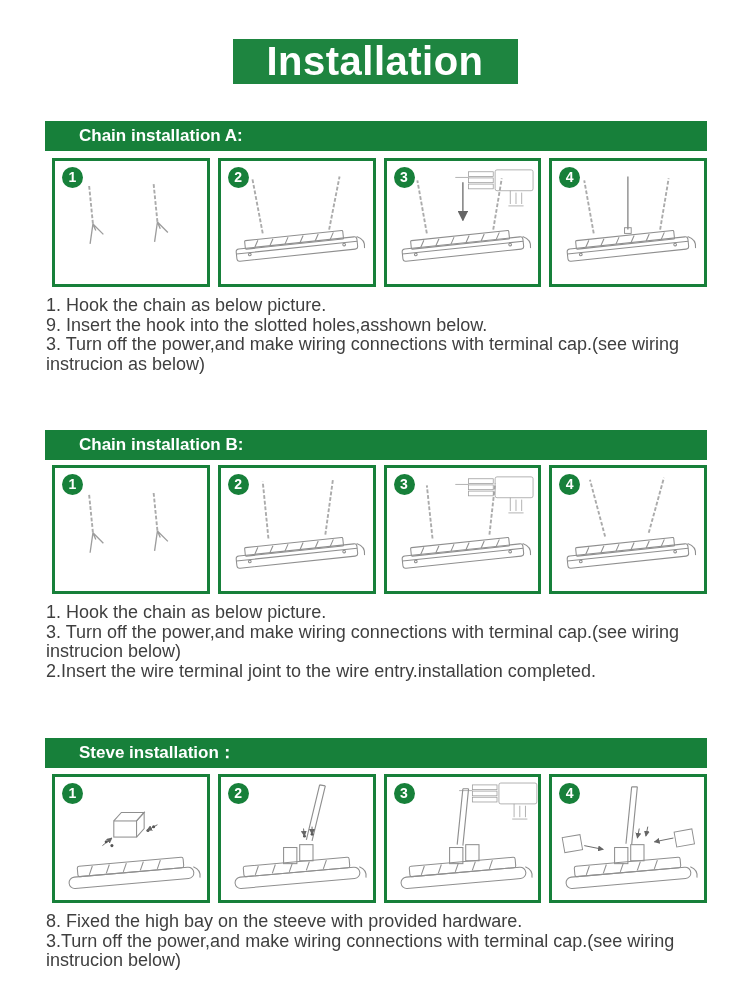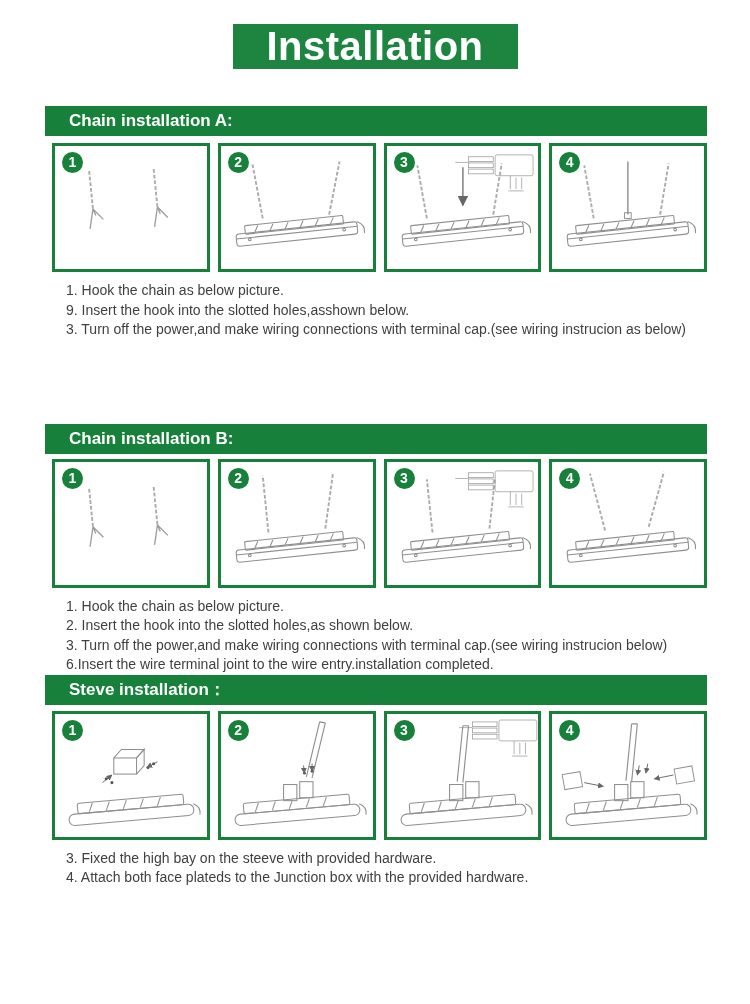--- a/index.html
+++ b/index.html
@@ -8,53 +8,53 @@
     --text:#3f3f3f;
   }
   *{margin:0;padding:0;box-sizing:border-box;}
   html,body{background:#fff;}
   body{
     width:750px;min-height:1004px;margin:0 auto;
     font-family:"Liberation Sans",sans-serif;
     padding-bottom:28px;
   }
   .banner{
-    width:285px;height:45px;margin:24px auto 0;
+    width:285px;height:45px;margin:39px auto 0;
     background:var(--banner);color:#fff;
     font-size:40px;font-weight:bold;text-align:center;line-height:44px;
     letter-spacing:.5px;
   }
   .bar{
     margin-left:45px;width:662px;height:30px;
     background:var(--green);color:#fff;
     font-weight:bold;font-size:17px;line-height:30px;
-    padding-left:24px;
+    padding-left:34px;
   }
   .sec-a .bar{margin-top:37px}
-  .sec-b .bar{margin-top:84px}
-  .sec-c .bar{}
+  .sec-b .bar{margin-top:56px}
+  .sec-c .bar{margin-top:57px}
   .figrow{
     margin:7px 0 0 52px;width:655px;
     display:flex;gap:8px;
   }
   .sec-b .figrow{margin-top:5px}
   .sec-c .figrow{margin-top:6px}
   .figbox{
     flex:1;height:129px;border:3px solid var(--green);
     position:relative;background:#fff;overflow:hidden;
   }
   .figbox svg.art{position:absolute;left:0;top:0;width:100%;height:100%;}
   .badge{
     position:absolute;top:6px;left:7px;z-index:2;
     width:21px;height:21px;border-radius:50%;
     background:var(--green);color:#fff;
     font-size:14px;font-weight:bold;text-align:center;line-height:21px;
   }
   .instructions{
-    margin:9px 0 0 66px;color:var(--text);font-size:14px;
+    margin:9px 0 0 46px;color:var(--text);font-size:18px;
   }
   .iline{line-height:19.5px;}
   .defs-holder{position:absolute;width:0;height:0;overflow:hidden;}
 </style>
 </head>
 <body>
 
 <svg class="defs-holder" aria-hidden="true">
   <defs>
     <marker id="arr" viewBox="0 0 8 8" refX="7" refY="4" markerWidth="7" markerHeight="7" orient="auto">
@@ -189,23 +189,22 @@
       <div class="badge">4</div>
       <svg class="art" viewBox="0 0 160 121">
         <line x1="56" y1="68" x2="40" y2="8" stroke="#ababab" stroke-width="2" stroke-dasharray="4 2"></line>
         <line x1="102" y1="64" x2="118" y2="6" stroke="#ababab" stroke-width="2" stroke-dasharray="4 2"></line>
         <use href="#fx"></use>
       </svg>
     </div>
   </div>
   <div class="instructions">
     <div class="iline">1. Hook the chain as below picture.</div>
-    <div class="iline">2. Insert the hook into the slotted holes,as shown below.</div>
     <div class="iline">3. Turn off the power,and make wiring connections with terminal cap.(see wiring instrucion below)</div>
-    <div class="iline">6.Insert the wire terminal joint to the wire entry.installation completed.</div>
+    <div class="iline">2.Insert the wire terminal joint to the wire entry.installation completed.</div>
   </div>
 </div>
 
 <div class="section sec-c">
   <div class="bar">Steve installation：</div>
   <div class="figrow">
     <div class="figbox">
       <div class="badge">1</div>
       <svg class="art" viewBox="0 0 160 121">
         <g stroke="#8f8f8f" fill="none" stroke-width="1.1">
@@ -254,16 +253,16 @@
         <line x1="34" y1="68" x2="54" y2="72" stroke="#555" stroke-width="0.9" marker-end="url(#arr)"></line>
         <line x1="128" y1="60" x2="108" y2="64" stroke="#555" stroke-width="0.9" marker-end="url(#arr)"></line>
         <line x1="92" y1="50" x2="90" y2="60" stroke="#555" stroke-width="0.9" marker-end="url(#arr)"></line>
         <line x1="101" y1="48" x2="99" y2="58" stroke="#555" stroke-width="0.9" marker-end="url(#arr)"></line>
         <use href="#bracket"></use>
         <use href="#sfx"></use>
       </svg>
     </div>
   </div>
   <div class="instructions">
-    <div class="iline">3. Fixed the high bay on the steeve with provided hardware.</div>
-    <div class="iline">4. Attach both face plateds to the Junction box with the provided hardware.</div>
+    <div class="iline">8. Fixed the high bay on the steeve with provided hardware.</div>
+    <div class="iline">3.Turn off the power,and make wiring connections with terminal cap.(see wiring instrucion below)</div>
   </div>
 </div>
 
 </body></html>

